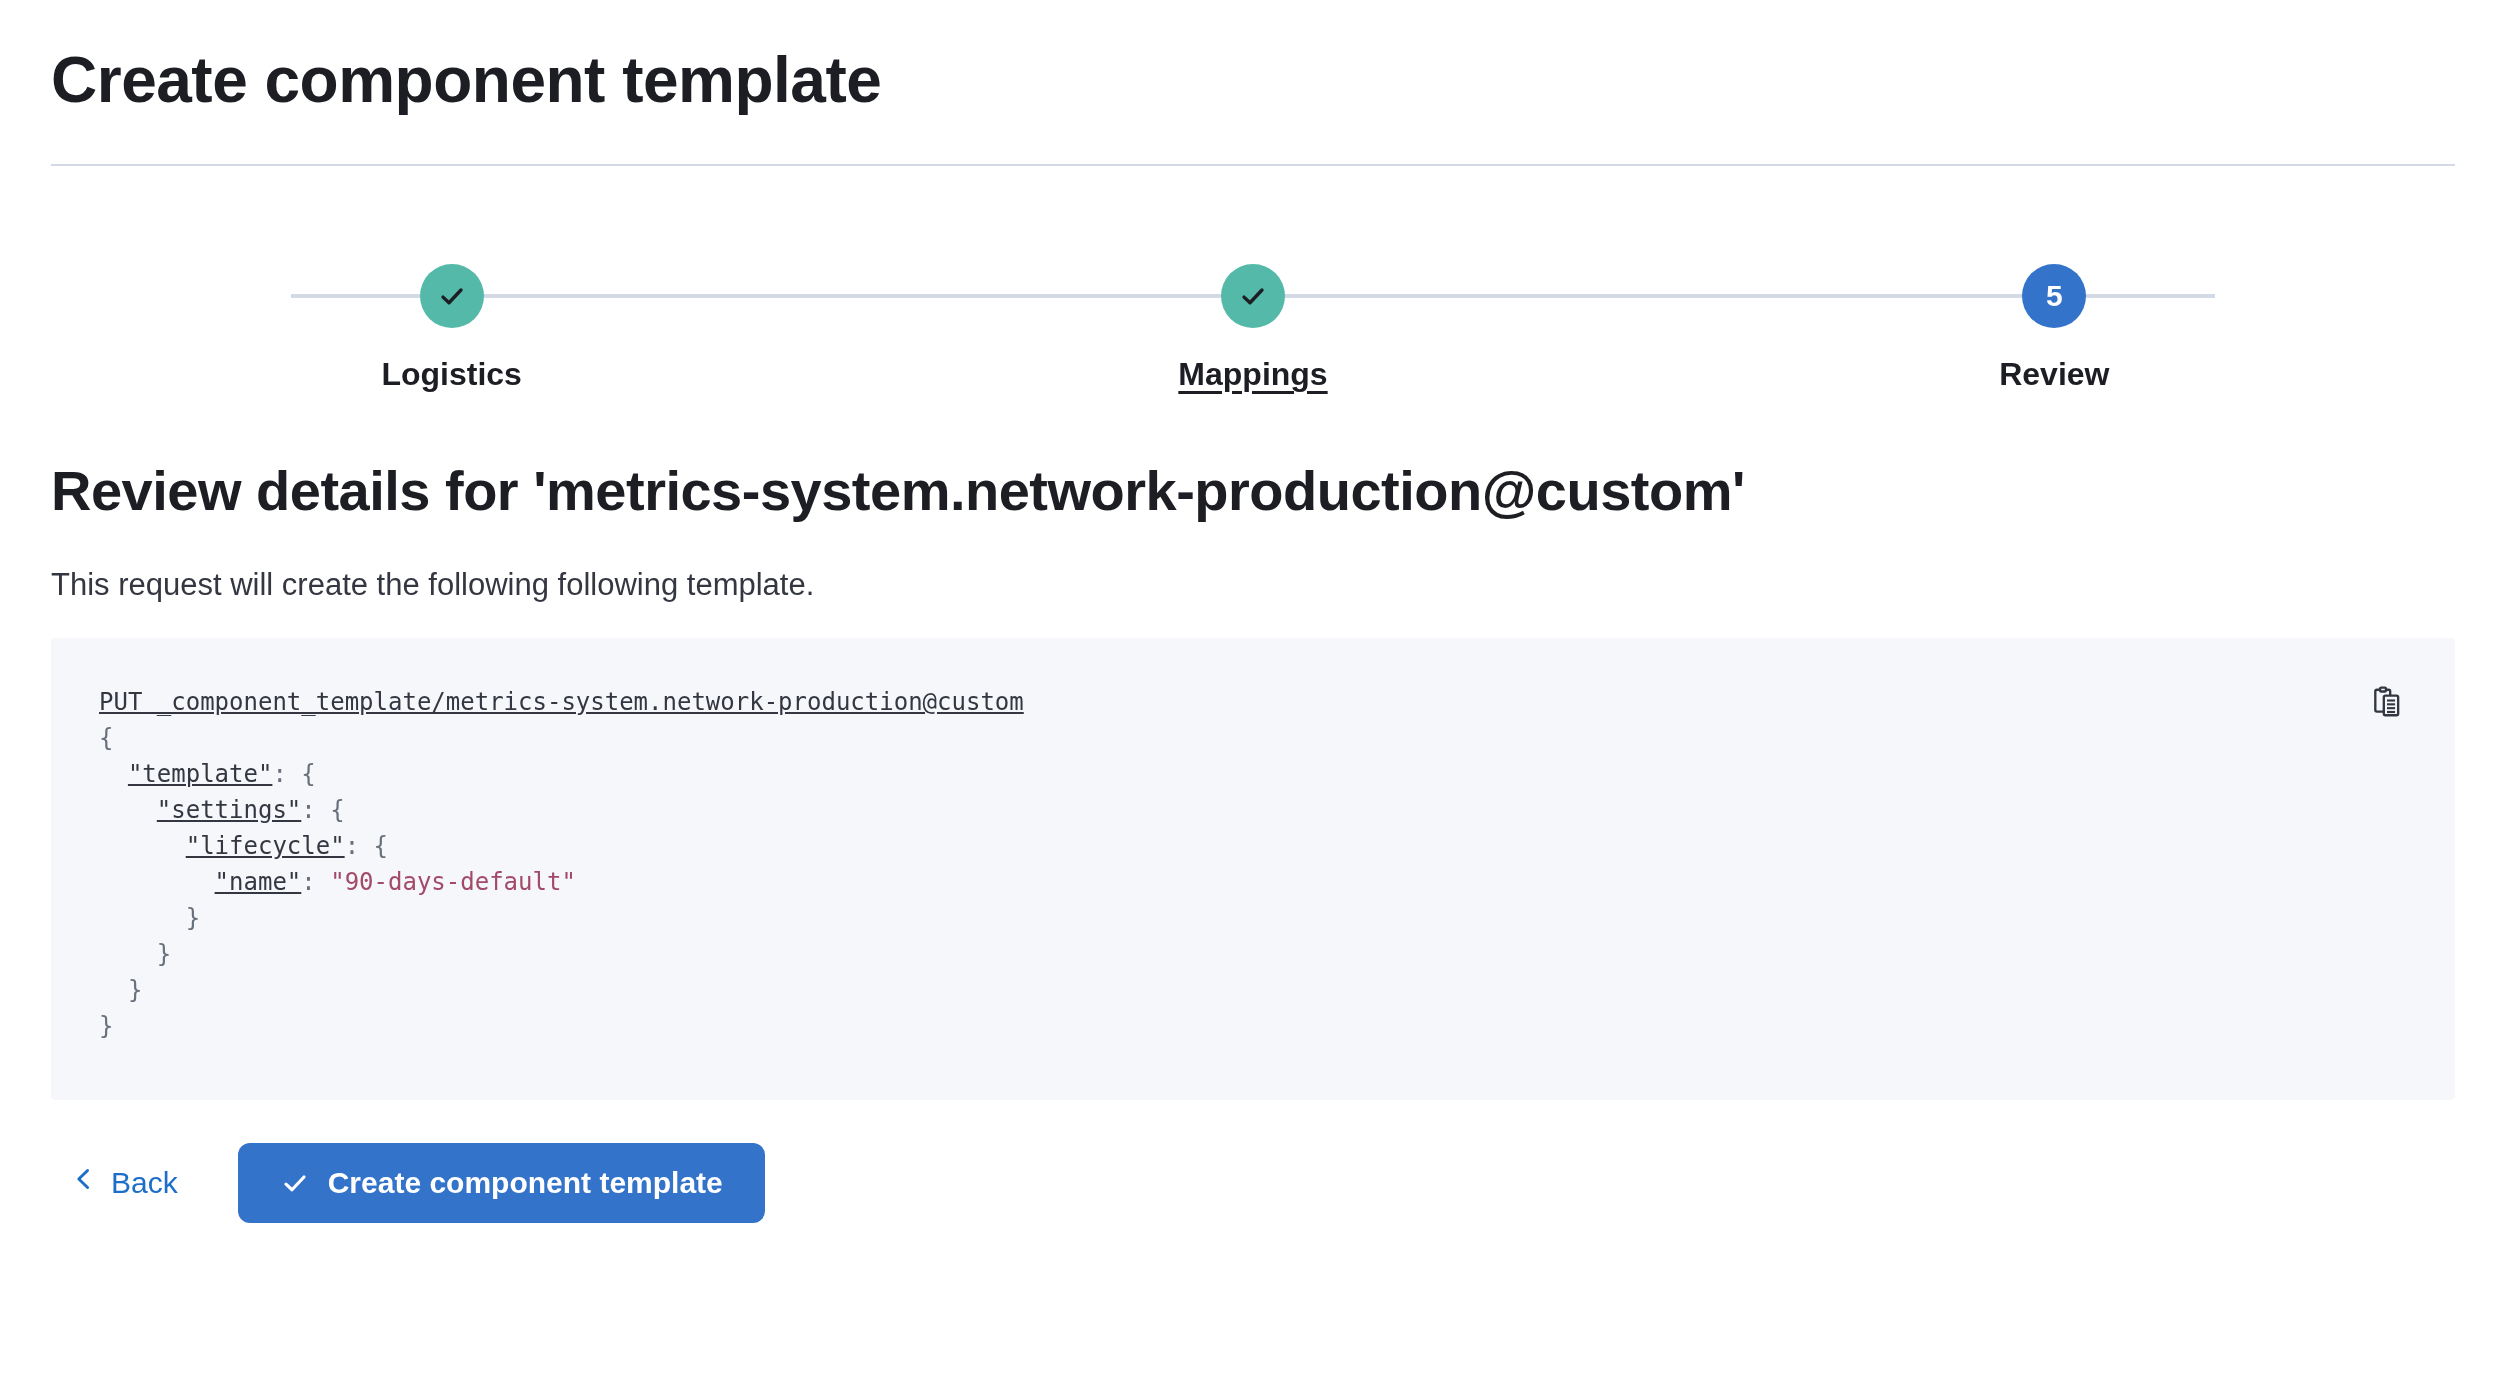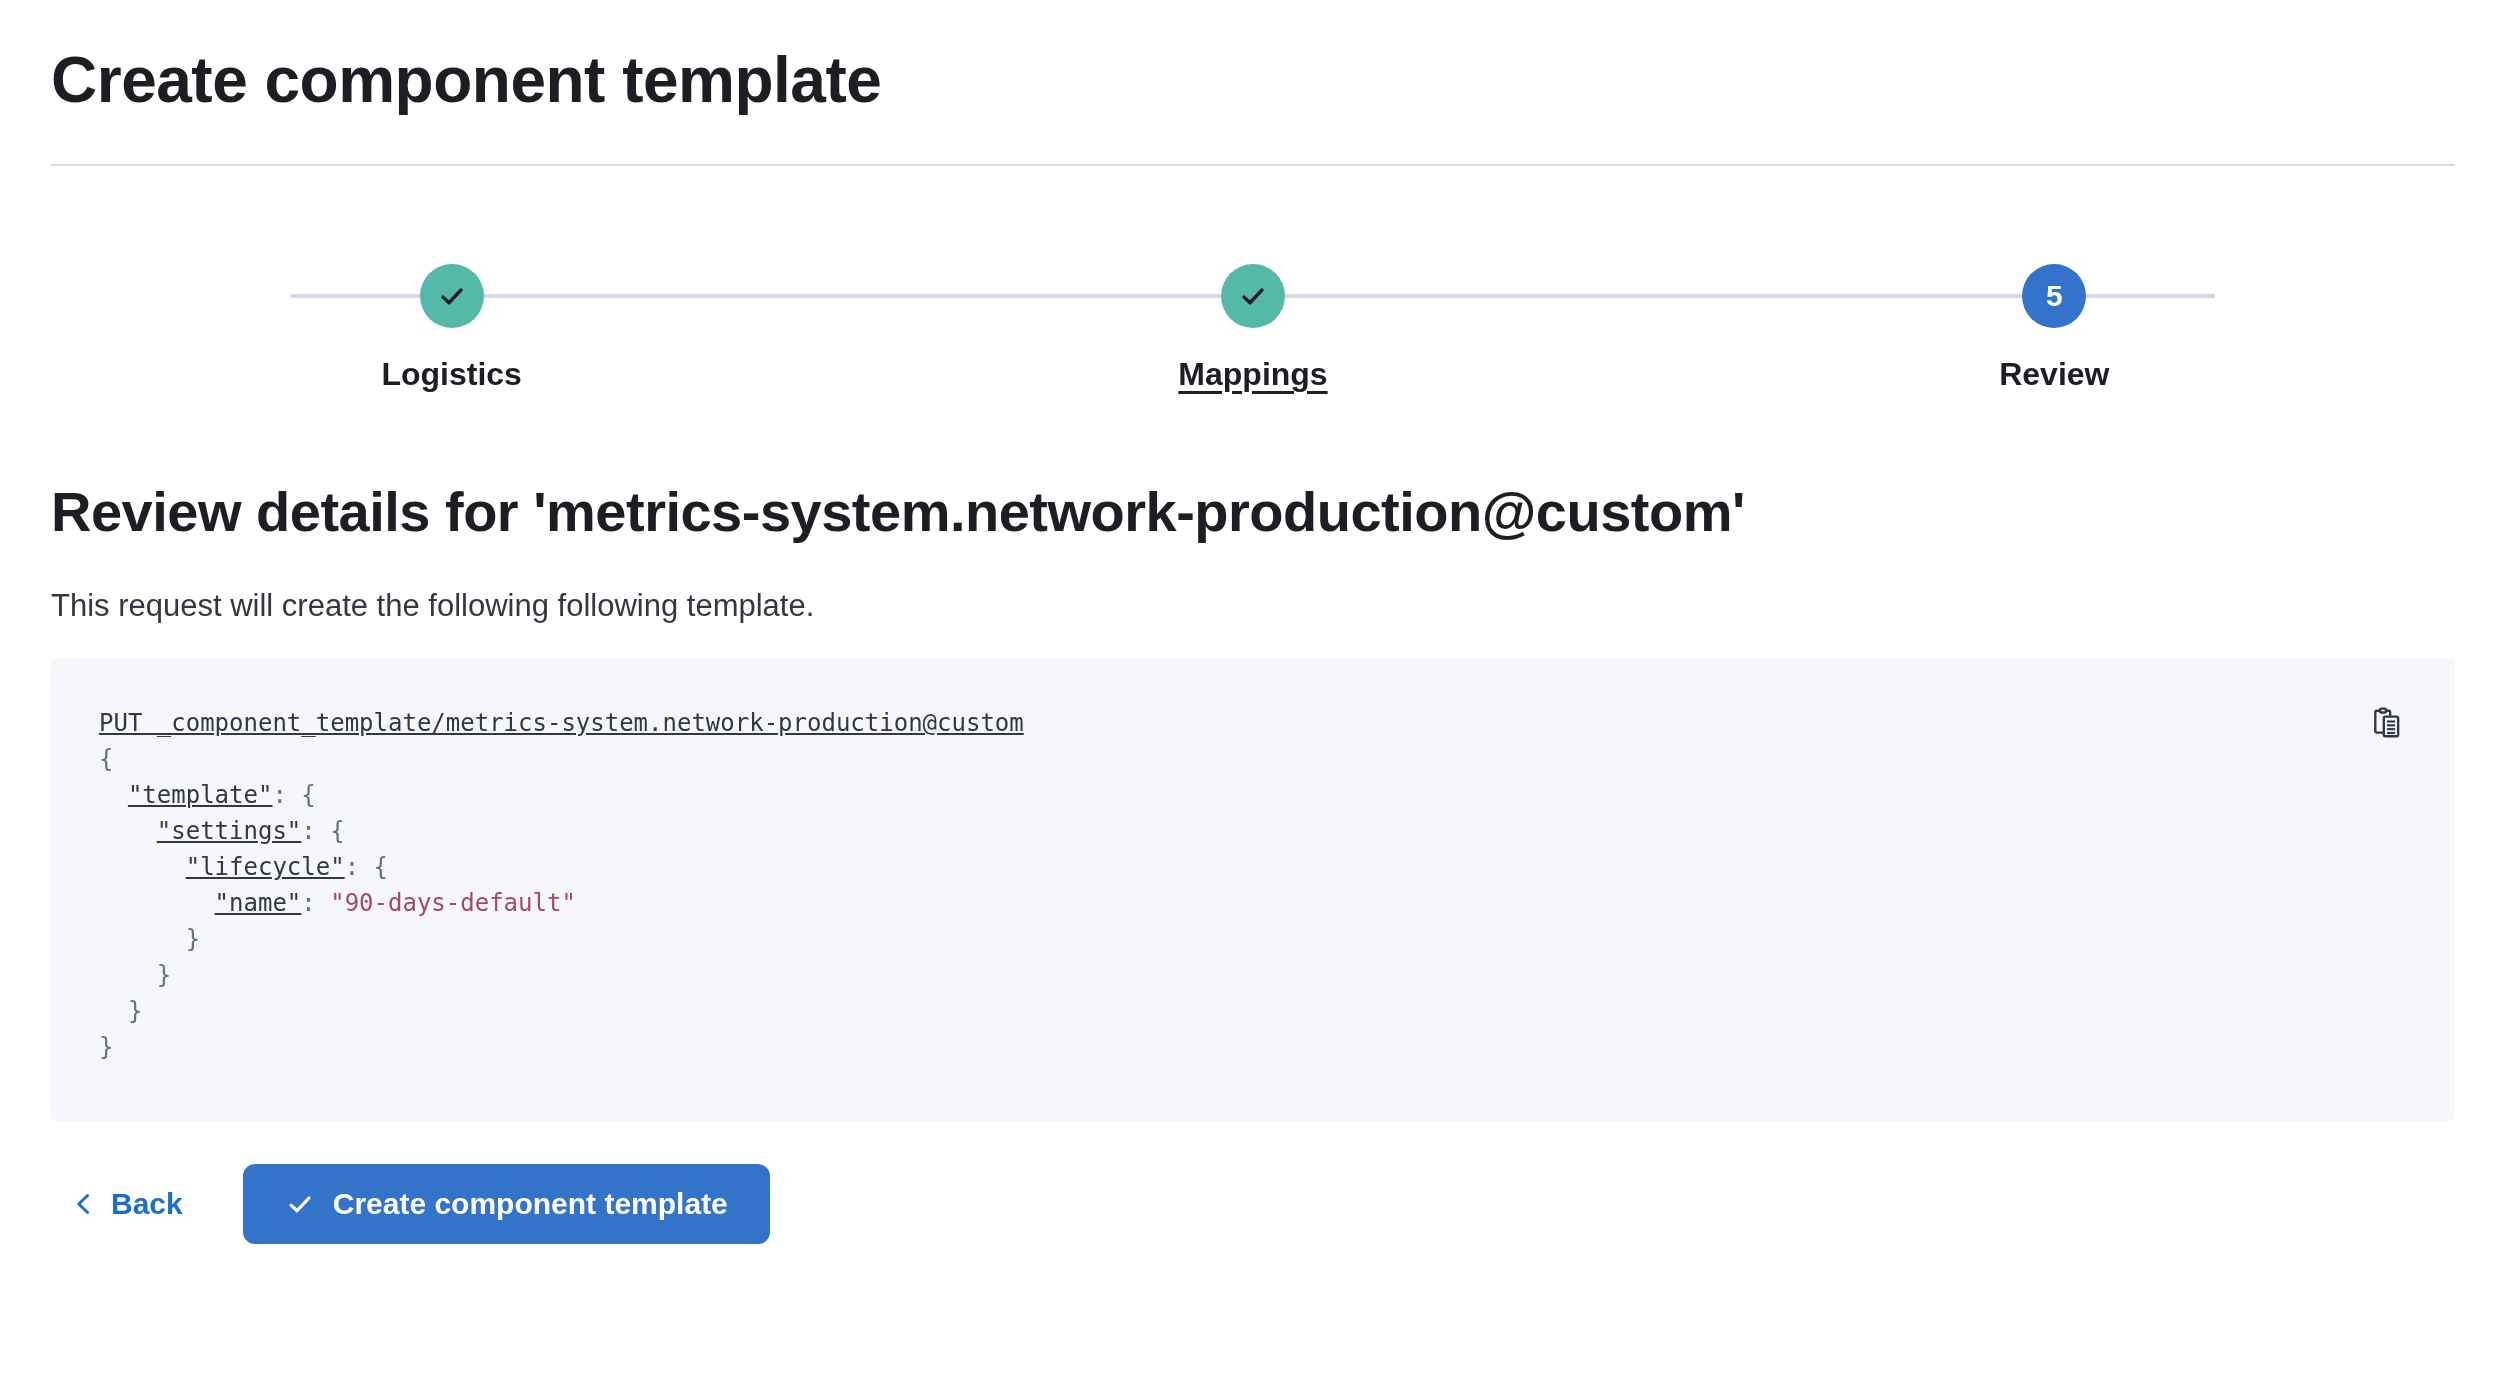--- a/index.html
+++ b/index.html
@@ -19,41 +19,41 @@
   .stepper{position:relative;margin-top:98px;display:flex;width:2404px;}
   .stepper-line{position:absolute;left:240px;right:240px;top:30px;height:4px;background:var(--line);}
   .step{flex:1 1 0;display:flex;flex-direction:column;align-items:center;position:relative;z-index:1;cursor:pointer;}
   .circle{width:64px;height:64px;border-radius:50%;display:flex;align-items:center;justify-content:center;}
   .circle.complete{background:var(--success);}
   .circle.current{background:var(--primary);}
   .circle .num{color:#fff;font-size:30px;font-weight:600;}
   .step-label{margin-top:26px;font-size:32px;line-height:40px;font-weight:700;color:var(--title);text-align:center;}
   .step-label.underlined{text-decoration:underline;text-underline-offset:6px;text-decoration-thickness:3px;}
 
-  .review-heading{margin:86px 0 0;font-size:56px;line-height:64px;font-weight:700;color:var(--title);letter-spacing:-0.5px;}
+  .review-heading{margin:65px 0 0;font-size:56px;line-height:64px;font-weight:700;color:var(--title);letter-spacing:-0.5px;}
 
   
   .tabs{margin-top:60px;display:flex;gap:48px;border-bottom:2px solid var(--line);}
   .tab{position:relative;background:none;border:none;padding:0 6px 24px;font-family:inherit;font-size:31px;line-height:40px;font-weight:600;color:var(--title);cursor:pointer;}
   .tab.active{color:var(--link);}
   .tab-bar{position:absolute;left:0;right:0;bottom:-2px;height:6px;background:var(--link);}
 
   .description{margin-top:40px;font-size:31px;line-height:44px;color:var(--text);}
 
   
   .code-block{position:relative;margin-top:28px;background:var(--codebg);border-radius:4px;padding:46px 48px 56px;}
   .code-line{font-family:"DejaVu Sans Mono",monospace;font-size:24px;line-height:36px;white-space:pre;}
   .seg-plain,.seg-key{color:var(--text);text-decoration:underline;}
   .seg-punct{color:var(--punct);}
   .seg-string{color:var(--string);}
   .copy-button{position:absolute;top:44px;right:48px;width:40px;height:40px;background:none;border:none;padding:0;cursor:pointer;display:flex;align-items:center;justify-content:center;}
 
   
   .footer{margin-top:43px;display:flex;align-items:center;}
-  .back-button{display:flex;align-items:center;gap:14px;background:none;border:none;padding:10px 20px;font-family:inherit;font-size:30px;font-weight:700;color:var(--link);cursor:pointer;}
+  .back-button{display:flex;gap:14px;background:none;border:none;padding:10px 20px;font-family:inherit;font-size:30px;font-weight:400;color:var(--link);cursor:pointer;}
   .create-button{margin-left:40px;display:flex;align-items:center;gap:18px;height:80px;padding:0 42px;background:var(--primary);border:none;border-radius:12px;font-family:inherit;font-size:30px;font-weight:600;color:#fff;cursor:pointer;}
 </style>
 </head>
 <body>
 
 <div class="content">
   <h1 class="page-title">Create component template</h1>
   <div class="title-divider"></div>
 
   <div class="stepper">

